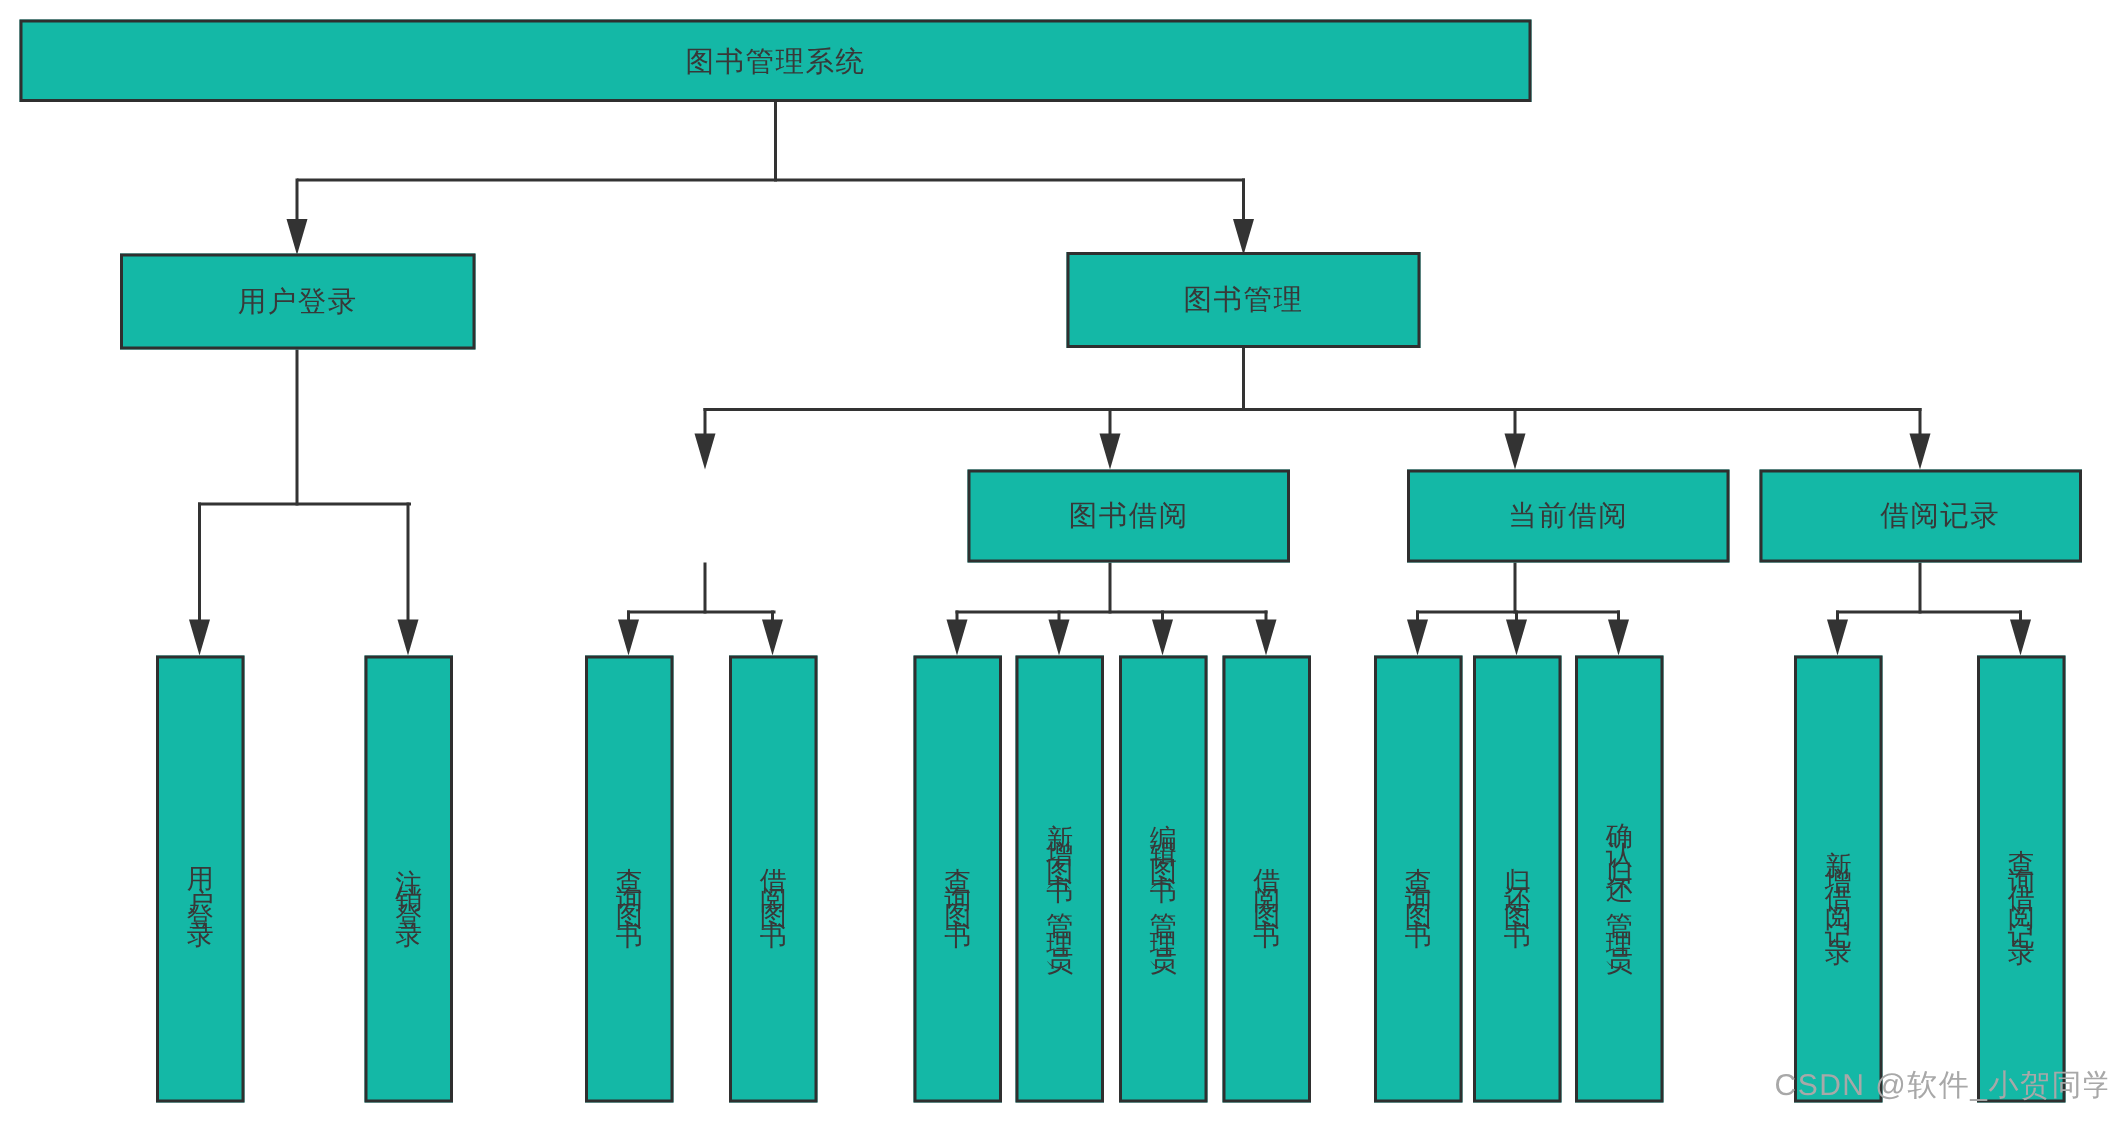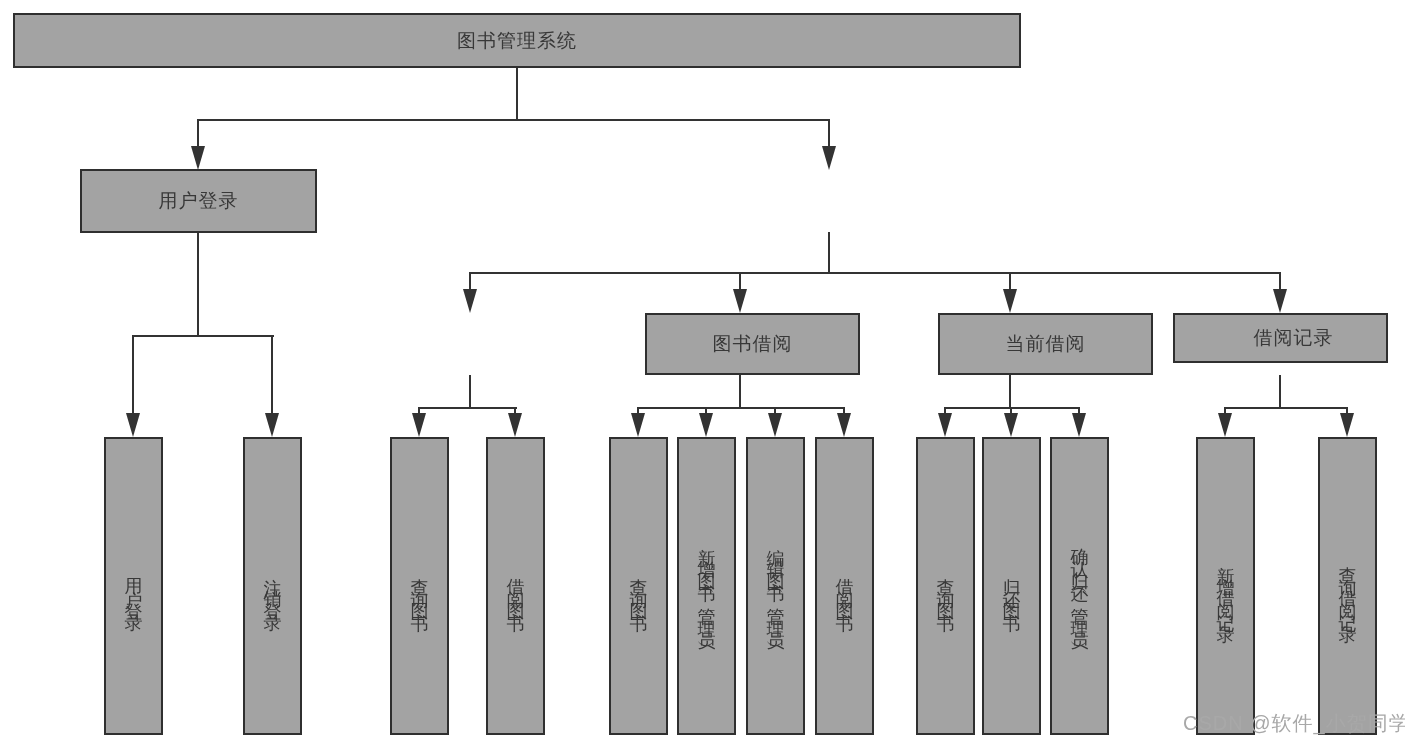--- a/index.html
+++ b/index.html
@@ -1,21 +1,21 @@
 <!DOCTYPE html>
 <html><head>
 <meta charset="utf-8">
 <style>
   html,body { margin:0; padding:0; background:#ffffff; }
   #canvas {
     position:relative; width:1405px; height:747px; background:#ffffff;
     font-family:"Liberation Sans", sans-serif; color:#333333; overflow:hidden;
   }
   .box {
-    position:absolute; box-sizing:border-box; background:#a3a3a3;
+    position:absolute; box-sizing:border-box; background:#14b8a6;
     border:2px solid #2f2f2f; display:flex; align-items:center; justify-content:center;
     font-size:19px; color:#383838; letter-spacing:1px; z-index:2;
   }
   .vbox {
     writing-mode:vertical-rl; text-orientation:mixed;
     font-size:18px; letter-spacing:12px; line-height:1; letter-spacing:12px;
     padding-top:4px;
   }
   .vl, .hl { position:absolute; background:#333333; z-index:1; }
   .vl { width:2px; }
@@ -38,20 +38,21 @@
   <div class="box" style="left:13px; top:13px; width:1008px; height:55px;">图书管理系统</div>
 
   <div class="vl" style="left:516px; top:68px;  height:53px;"></div>
   <div class="hl" style="left:198px; top:119px; width:632px;"></div>
   <div class="vl" style="left:197px; top:119px; height:29px;"></div>
   <div class="arr" style="left:191px; top:146px;"></div>
   <div class="vl" style="left:828px; top:119px; height:29px;"></div>
   <div class="arr" style="left:822px; top:146px;"></div>
 
   <div class="box" style="left:80px; top:169px; width:237px; height:64px;">用户登录</div>
+  <div class="box" style="left:711px; top:168px; width:236px; height:64px;">图书管理</div>
 
   <div class="vl" style="left:197px; top:233px; height:104px;"></div>
   <div class="hl" style="left:132px; top:335px; width:142px;"></div>
   <div class="vl" style="left:132px; top:335px; height:80px;"></div>
   <div class="arr" style="left:126px; top:413px;"></div>
   <div class="vl" style="left:271px; top:335px; height:80px;"></div>
   <div class="arr" style="left:265px; top:413px;"></div>
 
   <div class="vl" style="left:828px; top:232px; height:42px;"></div>
   <div class="hl" style="left:469px; top:272px; width:812px;"></div>
@@ -59,21 +60,21 @@
   <div class="arr" style="left:463px;  top:289px;"></div>
   <div class="vl" style="left:739px;  top:272px; height:19px;"></div>
   <div class="arr" style="left:733px;  top:289px;"></div>
   <div class="vl" style="left:1009px; top:272px; height:19px;"></div>
   <div class="arr" style="left:1003px; top:289px;"></div>
   <div class="vl" style="left:1279px; top:272px; height:19px;"></div>
   <div class="arr" style="left:1273px; top:289px;"></div>
 
   <div class="box" style="left:633px;  top:313px; width:215px; height:62px;margin-left:12px;">图书借阅</div>
   <div class="box" style="left:903px;  top:313px; width:215px; height:62px;margin-left:35px;">当前借阅</div>
-  <div class="box" style="left:1173px; top:313px; width:215px; height:50px;padding-left:26px;">借阅记录</div>
+  <div class="box" style="left:1173px; top:313px; width:215px; height:62px;padding-left:26px;">借阅记录</div>
 
   <div class="vl" style="left:469px; top:375px; height:34px;"></div>
   <div class="hl" style="left:418px; top:407px; width:99px;"></div>
   <div class="vl" style="left:418px; top:407px; height:8px;"></div>
   <div class="arr" style="left:412px; top:413px;"></div>
   <div class="vl" style="left:514px; top:407px; height:8px;"></div>
   <div class="arr" style="left:508px; top:413px;"></div>
 
   <div class="vl" style="left:739px; top:375px; height:34px;"></div>
   <div class="hl" style="left:637px; top:407px; width:208px;"></div>

